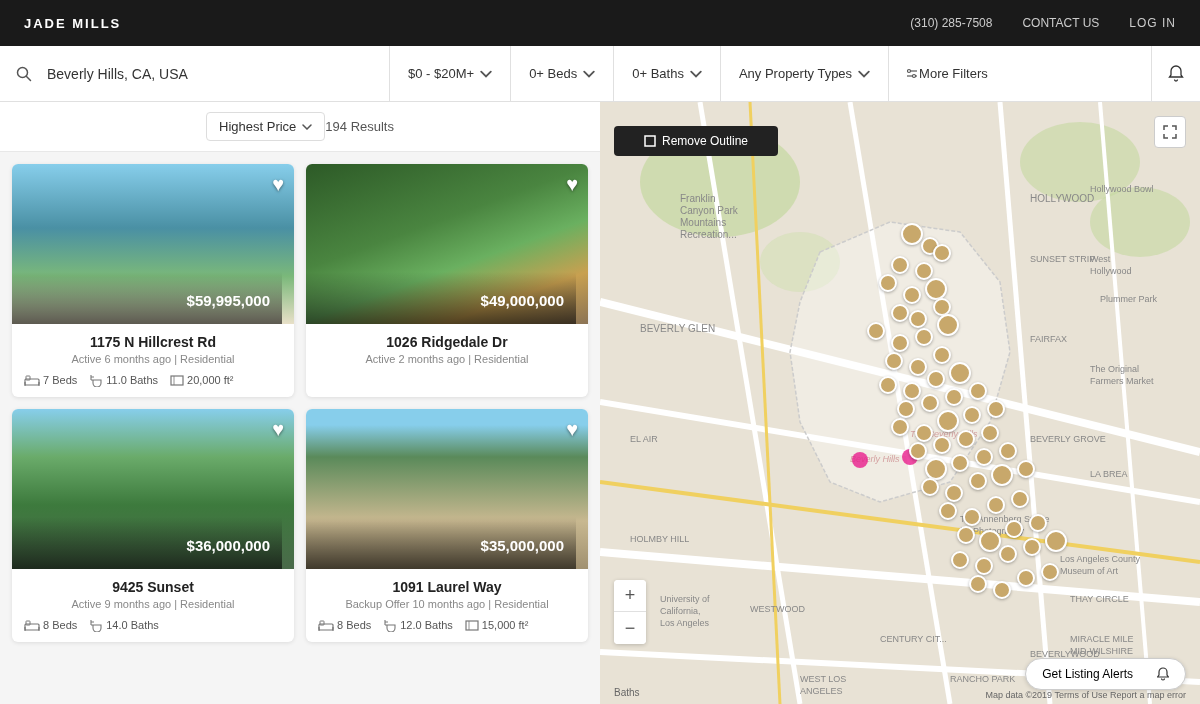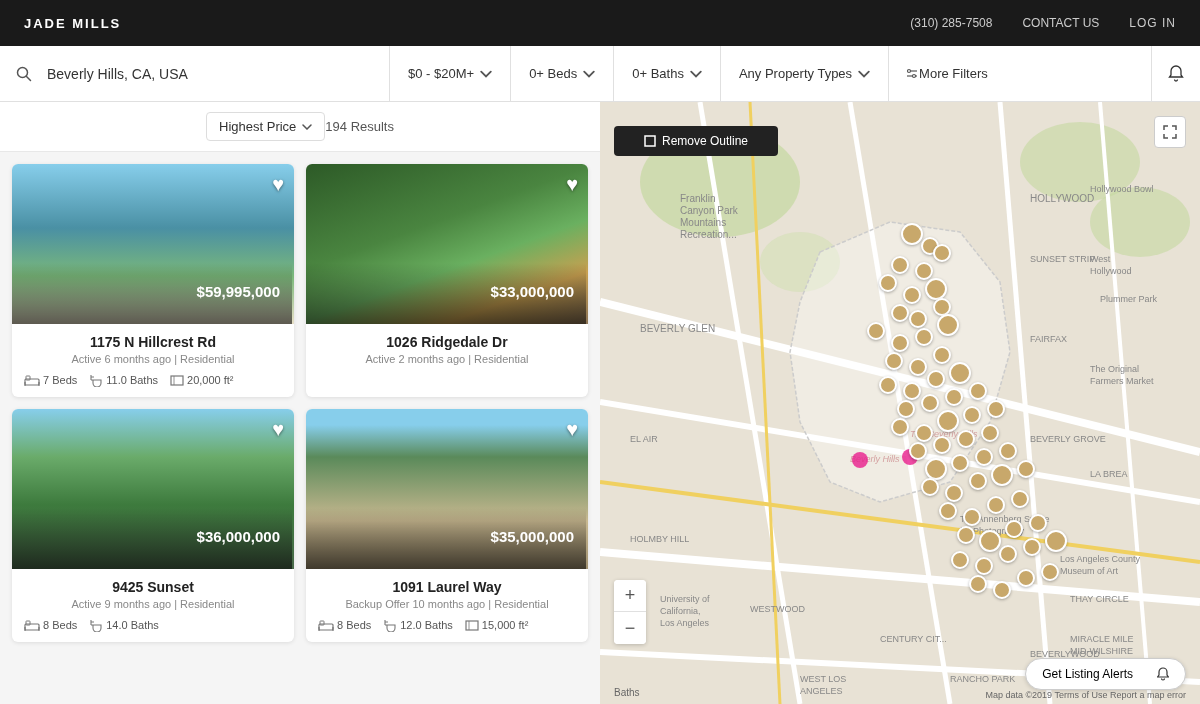--- a/index.html
+++ b/index.html
@@ -156,24 +156,24 @@
       cursor: pointer;
       font-size: 20px;
       color: #fff;
       text-shadow: 0 1px 3px rgba(0,0,0,0.5);
       line-height: 1;
     }
     .price-tag {
       position: absolute;
       bottom: 0;
       left: 0;
-      right: 2px;
+      right: 12px;
       background: linear-gradient(transparent, rgba(0,0,0,0.6));
       color: #fff;
-      padding: 20px 10px 24px;
+      padding: 20px 10px 15px;
       font-size: 15px;
       font-weight: 600;
       text-align: right;
       padding-right: 12px;
     }
     .card-body { padding: 10px 12px; }
     .card-address { font-size: 14px; font-weight: 600; color: #222; margin-bottom: 3px; text-align: center; }
     .card-status { font-size: 11px; color: #888; text-align: center; margin-bottom: 8px; }
     .card-details {
       display: flex;
@@ -421,21 +421,21 @@
                   <line x1="4" y1="3" x2="4" y2="12" stroke="#777" stroke-width="0.8"></line>
                 </svg>
         <span>20,000 ft²</span>
       </div>
         </div>
       </div>
     </div>
         <div class="property-card">
       <div class="card-image img-tennis">
         <button class="heart-btn">♥</button>
-        <div class="price-tag">$33,000,000</div>
+        <div class="price-tag">$49,000,000</div>
       </div>
       <div class="card-body">
         <div class="card-address">1026 Ridgedale Dr</div>
         <div class="card-status">Active 2 months ago  |  Residential</div>
       </div>
     </div>
         <div class="property-card">
       <div class="card-image img-pool-palms">
         <button class="heart-btn">♥</button>
         <div class="price-tag">$36,000,000</div>

